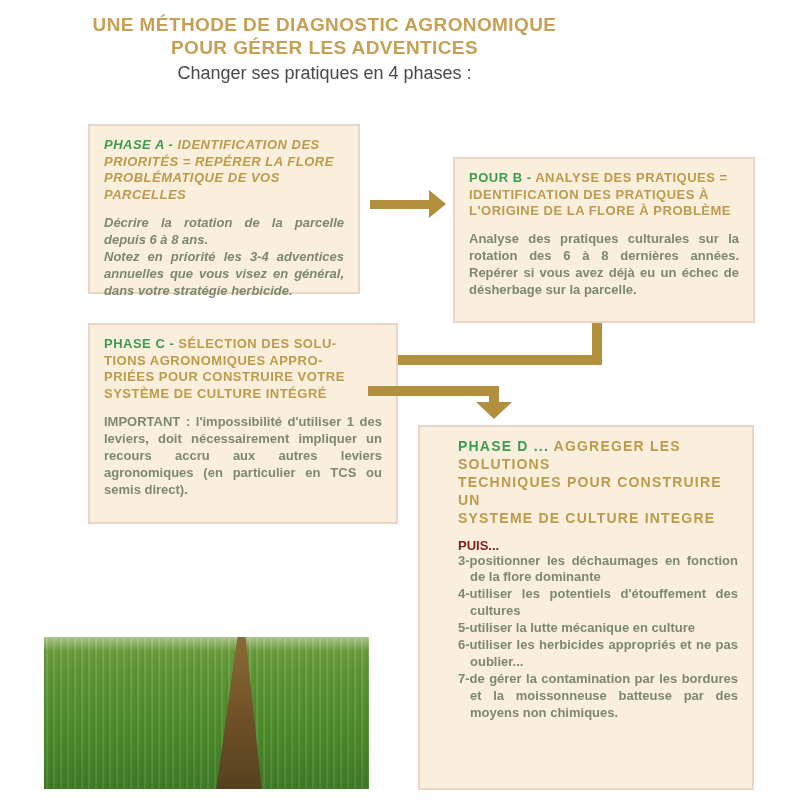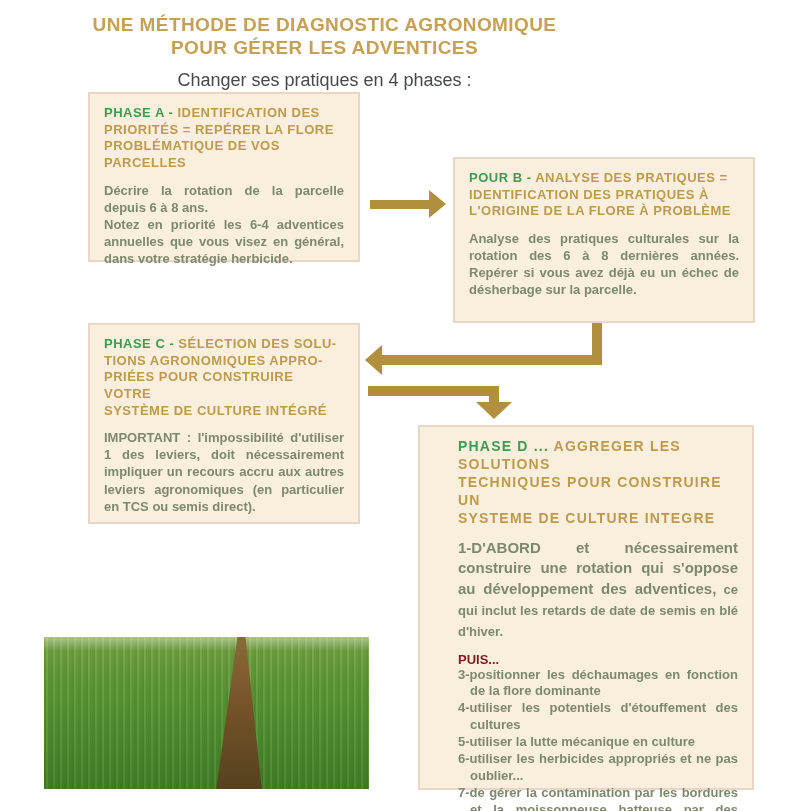--- a/index.html
+++ b/index.html
@@ -5,21 +5,21 @@
   html,body{margin:0;padding:0;background:#ffffff;}
   #canvas{
     position:relative;width:801px;height:811px;background:#ffffff;overflow:hidden;
     font-family:"Liberation Sans",sans-serif;
   }
   
   .header{position:absolute;top:14px;left:0;width:649px;text-align:center;}
   .title-line{
     font-size:19px;font-weight:bold;letter-spacing:.4px;color:#c6a055;line-height:1.2;
   }
-  .subtitle{font-size:18px;color:#46484a;margin-top:10px;line-height:1.2;}
+  .subtitle{font-size:18px;color:#46484a;margin-top:3px;line-height:1.2;}
   
   .phase-box{
     position:absolute;box-sizing:border-box;background:#f9efdc;border:2px solid #e9d6c6;
     padding:11px 14px;
   }
   .phase-title{
     font-weight:bold;font-size:13px;letter-spacing:.5px;line-height:1.28;
     text-align:left;
   }
   .phase-label{color:#3f9b52;white-space:pre;}
@@ -61,28 +61,28 @@
 <body>
 
 <div id="canvas">
 
   <div class="header">
     <div class="title-line">UNE MÉTHODE DE DIAGNOSTIC AGRONOMIQUE</div>
     <div class="title-line">POUR GÉRER LES ADVENTICES</div>
     <div class="subtitle">Changer ses pratiques en 4 phases :</div>
   </div>
 
-  <div class="phase-box" style="left:88px;top:92px;width:272px;height:170px;">
+  <div class="phase-box" style="left:88px;top:124px;width:272px;height:170px;font-style:italic;">
     <div class="phase-title">
       <span class="phase-label">PHASE A - </span><span class="phase-title-gold">IDENTIFICATION DES
 PRIORITÉS = REPÉRER LA FLORE
 PROBLÉMATIQUE DE VOS PARCELLES</span>
     </div>
     <div class="phase-body">Décrire la rotation de la parcelle depuis 6 à 8 ans.
-Notez en priorité les 6-4 adventices annuelles que vous visez en général, dans votre stratégie herbicide.</div>
+Notez en priorité les 3-4 adventices annuelles que vous visez en général, dans votre stratégie herbicide.</div>
   </div>
 
   <div>
     <div class="seg" style="left:370px;top:200px;width:60px;height:9px;"></div>
     <div class="tri tri-right" style="left:429px;top:190px;"></div>
   </div>
 
   <div class="phase-box" style="left:453px;top:157px;width:302px;height:166px;">
     <div class="phase-title">
       <span class="phase-label">POUR B - </span><span class="phase-title-gold">ANALYSE DES PRATIQUES =
@@ -91,21 +91,21 @@
     </div>
     <div class="phase-body">Analyse des pratiques culturales sur la rotation des 6 à 8 dernières années. Repérer si vous avez déjà eu un échec de désherbage sur la parcelle.</div>
   </div>
 
   <div>
     <div class="seg" style="left:592px;top:323px;width:10px;height:42px;"></div>
     <div class="seg" style="left:382px;top:355px;width:220px;height:10px;"></div>
     <div class="tri tri-left" style="left:365px;top:345px;"></div>
   </div>
 
-  <div class="phase-box" style="left:88px;top:323px;width:272px;height:201px;">
+  <div class="phase-box" style="left:88px;top:323px;width:310px;height:201px;">
     <div class="phase-title">
       <span class="phase-label">PHASE C - </span><span class="phase-title-gold">SÉLECTION DES SOLU-
 TIONS AGRONOMIQUES APPRO-
 PRIÉES POUR CONSTRUIRE VOTRE
 SYSTÈME DE CULTURE INTÉGRÉ</span>
     </div>
     <div class="phase-body">IMPORTANT : l'impossibilité d'utiliser 1 des leviers, doit nécessairement impliquer un recours accru aux autres leviers agronomiques (en particulier en TCS ou semis direct).</div>
   </div>
 
   <div>
@@ -113,23 +113,20 @@
     <div class="seg" style="left:489px;top:386px;width:10px;height:16px;"></div>
     <div class="tri tri-down" style="left:476px;top:402px;"></div>
   </div>
 
   <div class="phase-box" style="left:418px;top:425px;width:336px;height:365px;padding-left:38px;">
     <div class="phase-title d-title">
       <span class="phase-label">PHASE D ... </span><span class="phase-title-gold">AGGREGER LES SOLUTIONS
 TECHNIQUES POUR CONSTRUIRE UN
 SYSTEME DE CULTURE INTEGRE</span>
     </div>
-    <div class="d-intro">
-      <span class="d-intro-bold">1-D'ABORD et nécessairement construire une rotation qui s'oppose au développement des adventices,</span><span class="d-intro-rest"> ce qui inclut les retards de date de semis en blé d'hiver.</span>
-    </div>
     <div class="d-puis">PUIS...</div>
     <div class="d-item">3-positionner les déchaumages en fonction de la flore dominante</div>
     <div class="d-item">4-utiliser les potentiels d'étouffement des cultures</div>
     <div class="d-item">5-utiliser la lutte mécanique en culture</div>
     <div class="d-item">6-utiliser les herbicides appropriés et ne pas oublier...</div>
     <div class="d-item">7-de gérer la contamination par les bordures et la moissonneuse batteuse par des moyens non chimiques.</div>
   </div>
 
   <div class="photo">
     <div class="photo-sky"></div>

